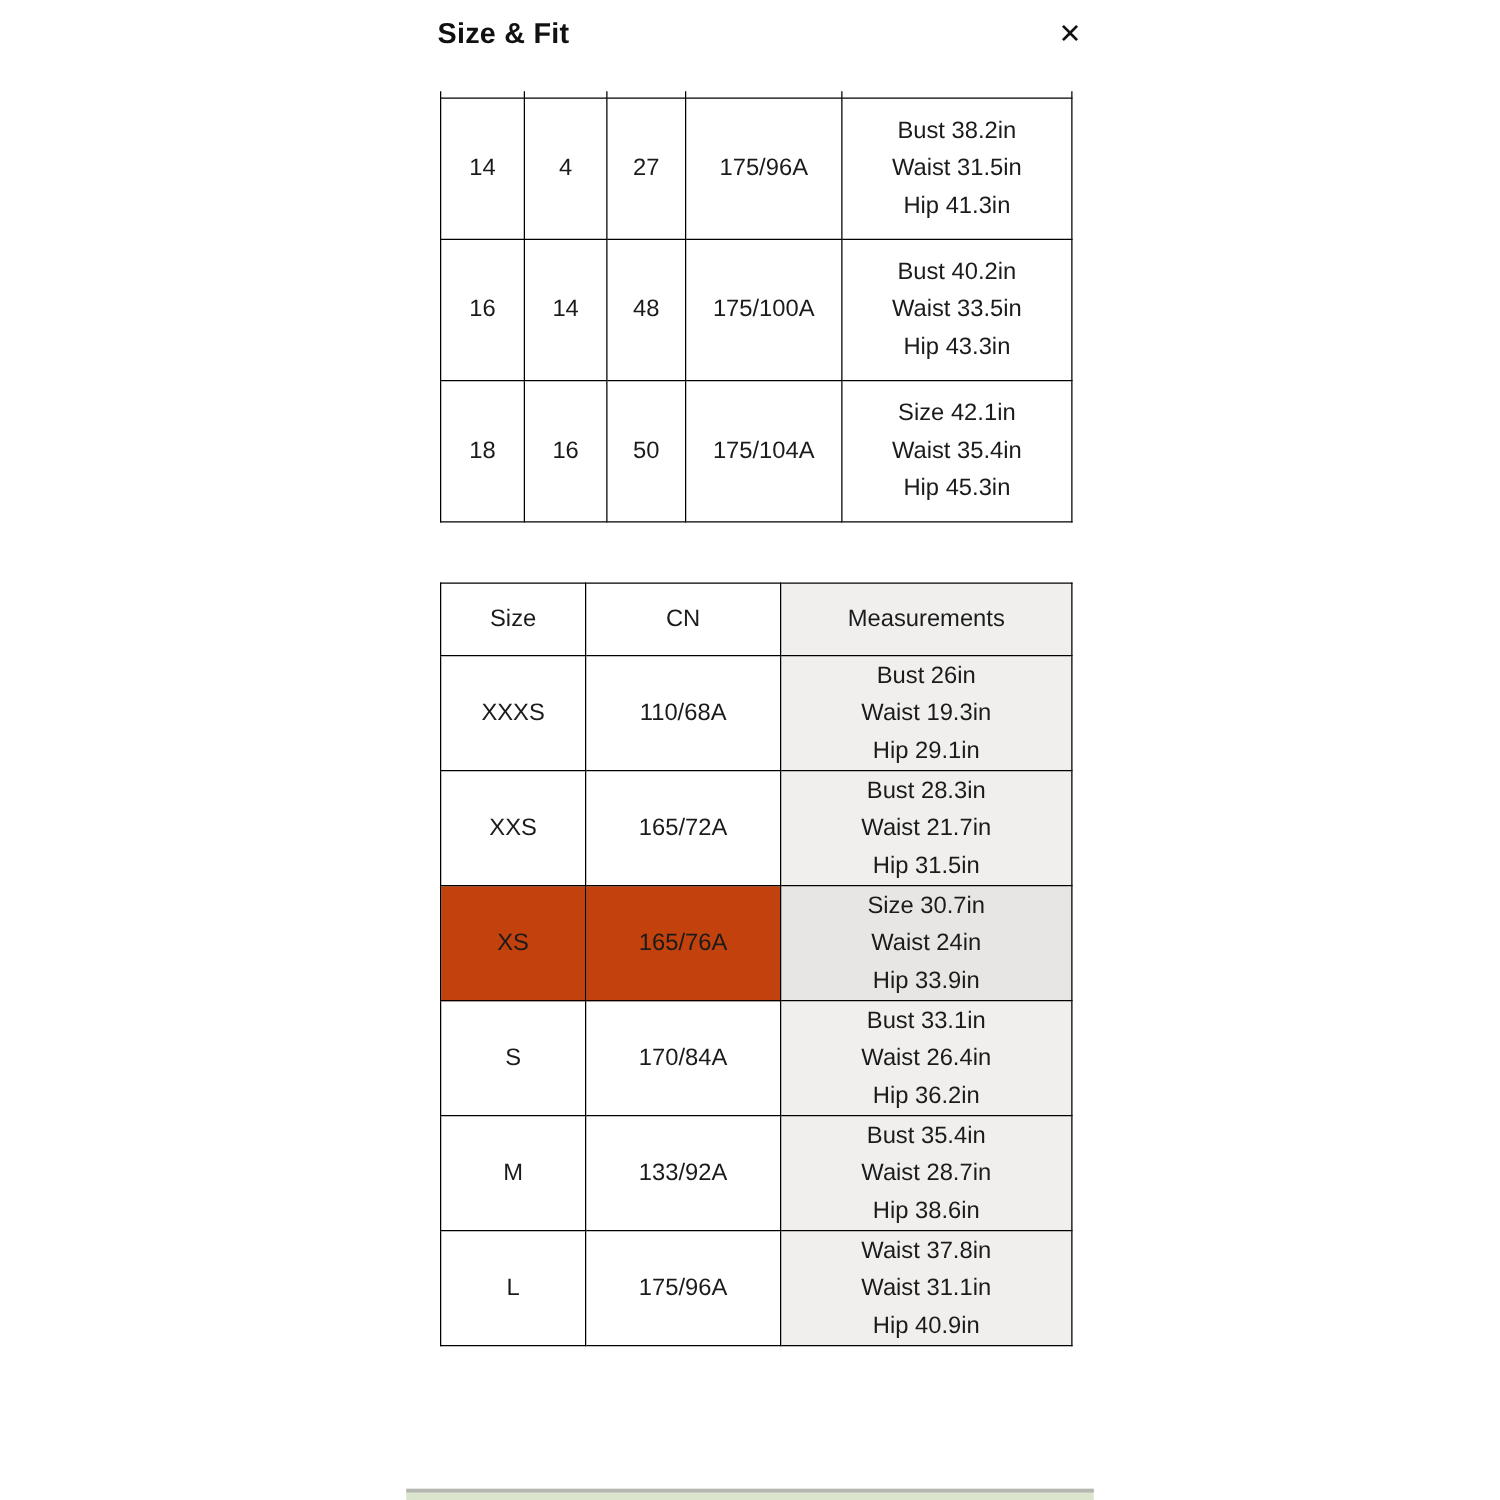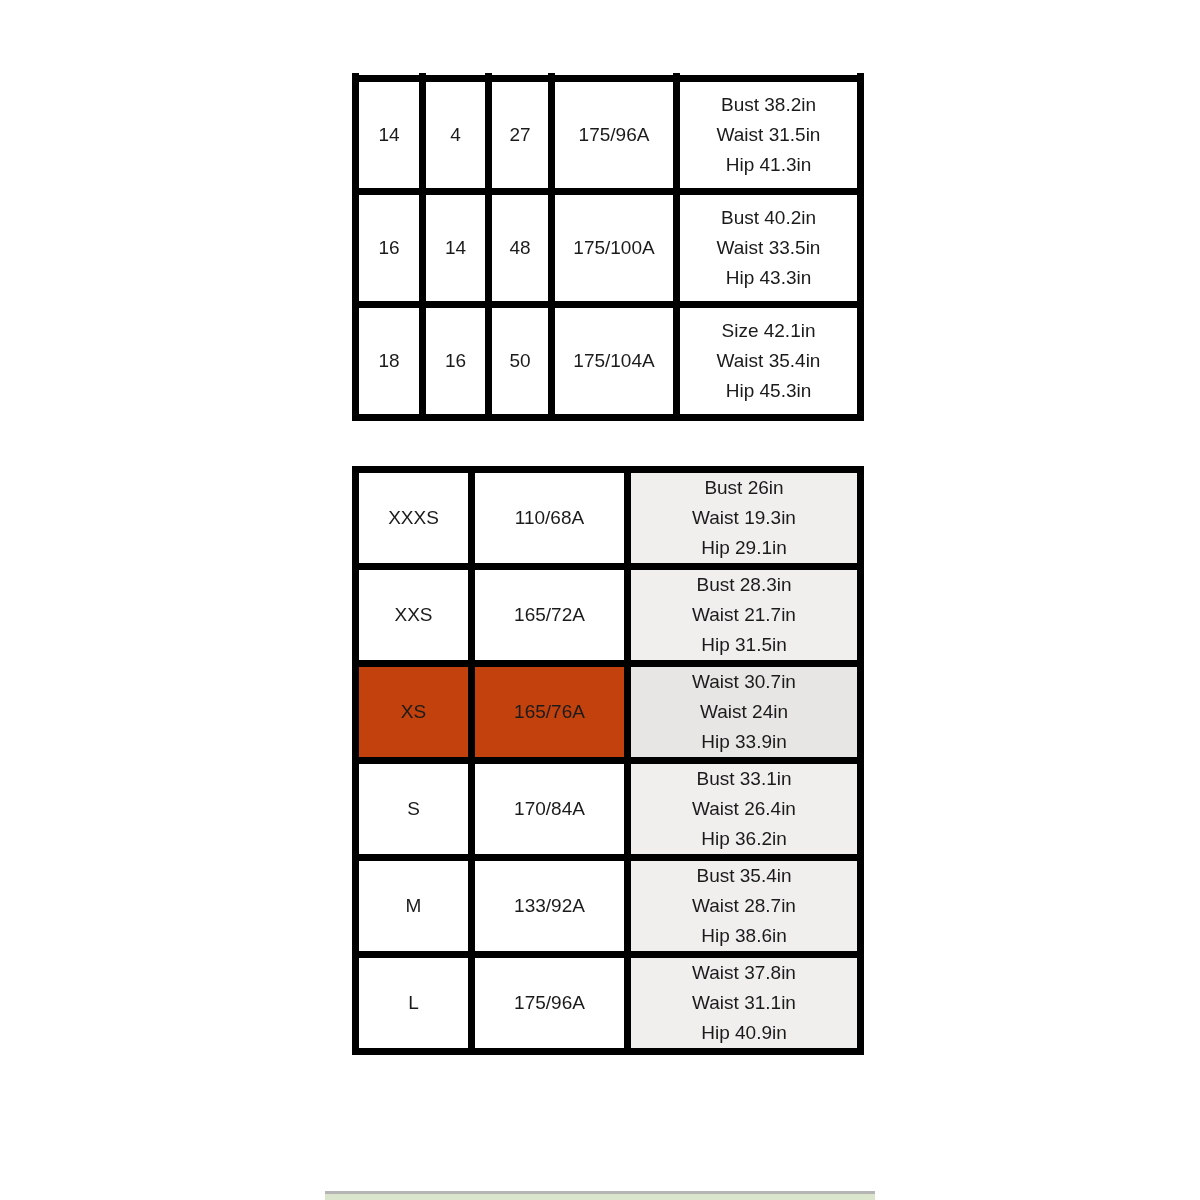--- a/index.html
+++ b/index.html
@@ -9,21 +9,21 @@
 
   .header { position:absolute; left:0; top:0; width:550px; height:60px; }
   .title { position:absolute; left:25px; top:13px; font-size:23px; font-weight:700; color:#111; letter-spacing:.2px; }
   .close-btn { position:absolute; top:11px; right:2px; width:34px; height:34px; background:none; border:none;
                font-size:22px; font-weight:400; color:#111; cursor:pointer; line-height:34px; text-align:center;
                font-family:"DejaVu Sans", sans-serif; }
 
   .clip { position:absolute; left:0; top:0; width:550px; height:1191px; overflow:hidden; }
 
   table { border-collapse:collapse; table-layout:fixed; background:#fff; }
-  td, th { border:7px solid #000000; text-align:center; vertical-align:middle;
+  td, th { border:1px solid #000000; text-align:center; vertical-align:middle;
            font-size:19px; font-weight:400; color:#1b1b1b; padding:0; }
 
   .t1 { position:absolute; left:27px; top:73px; width:505px; }
   .t1 tr.sliver td { height:5px; border-top:none; }
   .t1 tr.data td { height:113px; }
 
   .t2 { position:absolute; left:27px; top:466px; width:505px; }
   .t2 tr.head th { height:58px; }
   .t2 tr.data td { height:92px; }
 
@@ -35,20 +35,24 @@
 
   .footer-strip { position:absolute; left:0; top:1191px; width:550px; height:9px;
                   background:#dbe5cd; border-top:3px solid #b5b5b3; }
 </style>
 </head>
 <body>
 
 <div class="page">
   <div class="panel">
 
+    <div class="header">
+      <div class="title">Size &amp; Fit</div>
+      <button class="close-btn">✕</button>
+    </div>
 
     <div class="clip">
 
       <table class="t1">
         <colgroup>
           <col style="width:67px">
             <col style="width:66px">
             <col style="width:63px">
           <col style="width:125px">
             <col style="width:184px">
@@ -97,20 +101,25 @@
       </tbody>
         </table>
 
       <table class="t2">
         <colgroup>
           <col style="width:116px">
             <col style="width:156px">
             <col style="width:233px">
         </colgroup>
         <tbody>
+            <tr class="head">
+          <th>Size</th>
+          <th>CN</th>
+          <th class="meas-bg">Measurements</th>
+        </tr>
         <tr class="data">
           <td>XXXS</td>
           <td>110/68A</td>
           <td class="meas meas-bg">
             <div>Bust 26in</div>
             <div>Waist 19.3in</div>
             <div>Hip 29.1in</div>
           </td>
         </tr>
         <tr class="data">
@@ -119,21 +128,21 @@
           <td class="meas meas-bg">
             <div>Bust 28.3in</div>
             <div>Waist 21.7in</div>
             <div>Hip 31.5in</div>
           </td>
         </tr>
         <tr class="data hl">
           <td>XS</td>
           <td>165/76A</td>
           <td class="meas meas-bg">
-            <div>Waist 30.7in</div>
+            <div>Size 30.7in</div>
             <div>Waist 24in</div>
             <div>Hip 33.9in</div>
           </td>
         </tr>
         <tr class="data">
           <td>S</td>
           <td>170/84A</td>
           <td class="meas meas-bg">
             <div>Bust 33.1in</div>
             <div>Waist 26.4in</div>

